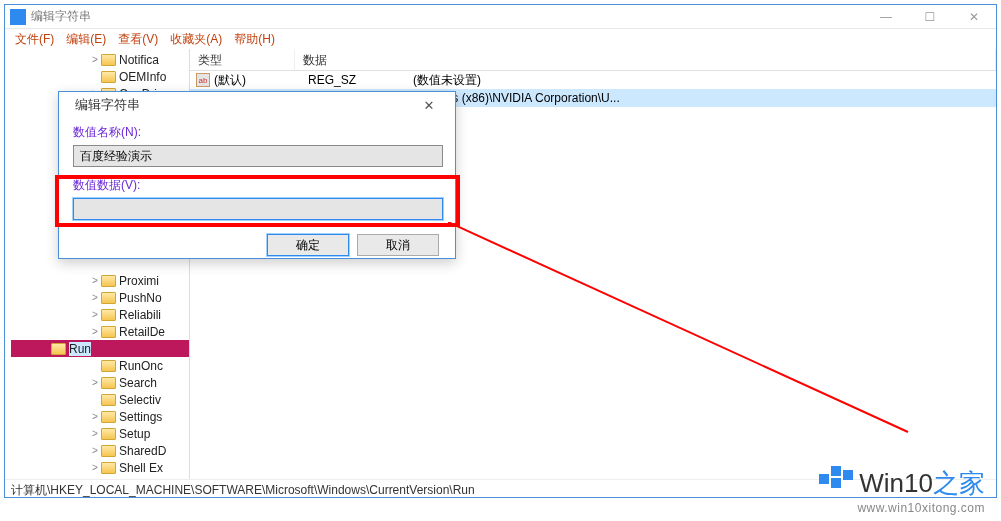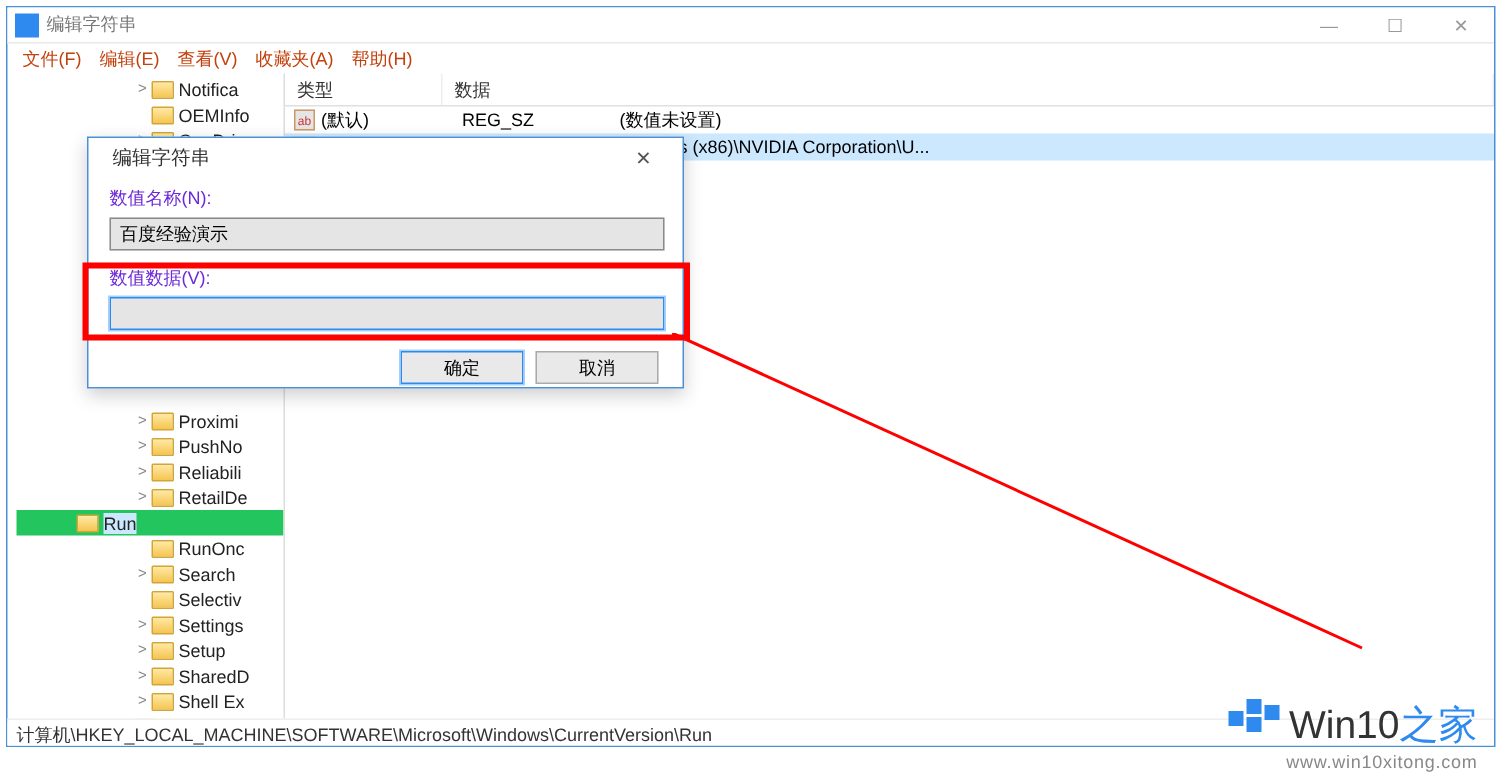--- a/index.html
+++ b/index.html
@@ -16,21 +16,21 @@
 .menubar { height:20px; display:flex; align-items:center; padding-left:4px; color:#c2410c; }
 .menubar span { padding:0 6px; }
 
 .client { position:absolute; left:0; top:44px; right:0; bottom:18px; display:flex; }
 
 
 .tree { width:185px; border-right:1px solid #ddd; overflow:hidden; position:relative; padding-top:2px; padding-left:6px; }
 .tree-item { display:flex; align-items:center; height:17px; white-space:nowrap; color:#222; position:relative; }
 .tree-item .tw { width:12px; color:#888; text-align:center; font-size:10px; }
 .tree-item .folder { width:15px; height:12px; background:linear-gradient(#ffe9a6,#f5c551); border:1px solid #d1a637; border-radius:1px; margin-right:3px; }
-.tree-item.sel { background:#22c55e;padding-left:28px; }
+.tree-item.sel { background:#be185d;padding-left:28px; }
 .tree-item.sel .label { background:#cce8ff; }
 .l1{padding-left:78px}.l2{padding-left:92px}
 
 .scroll-h { position:absolute; left:0; right:0; bottom:0; height:16px; background:#f0f0f0; display:flex; }
 .scroll-h .thumb { width:40px; background:#c8c8c8; margin:2px; border-radius:2px; }
 .scroll-h .track { flex:1; }
 .scroll-h .btn { width:16px; display:flex; align-items:center; justify-content:center; color:#666; }
 
 
 .list { flex:1; position:relative; }

